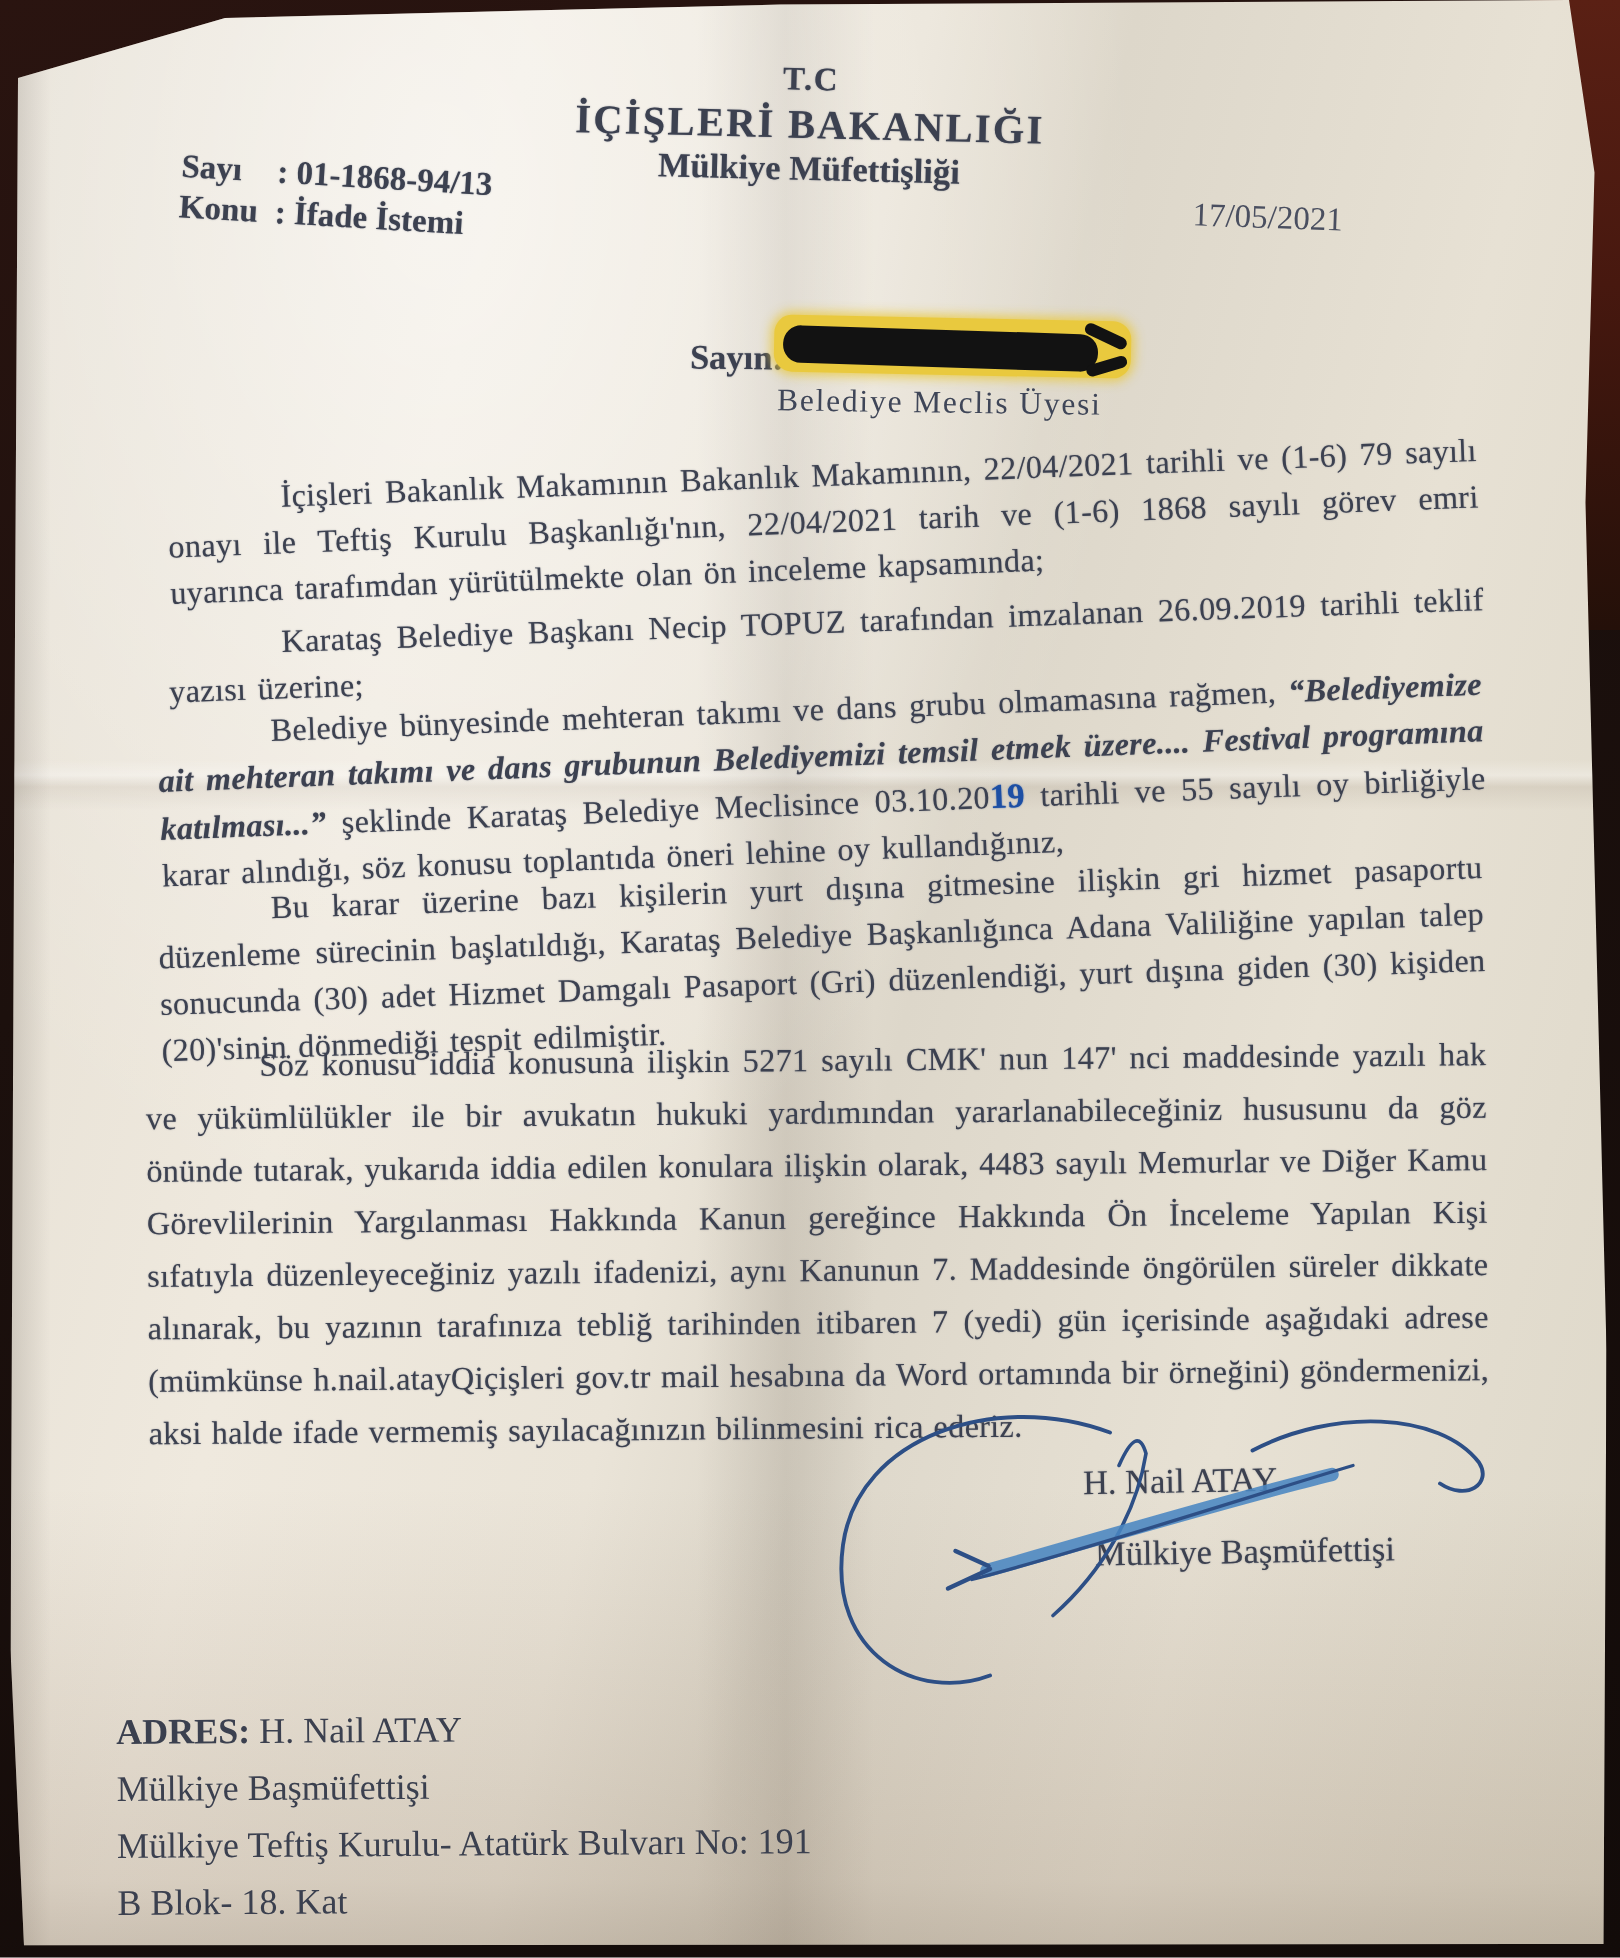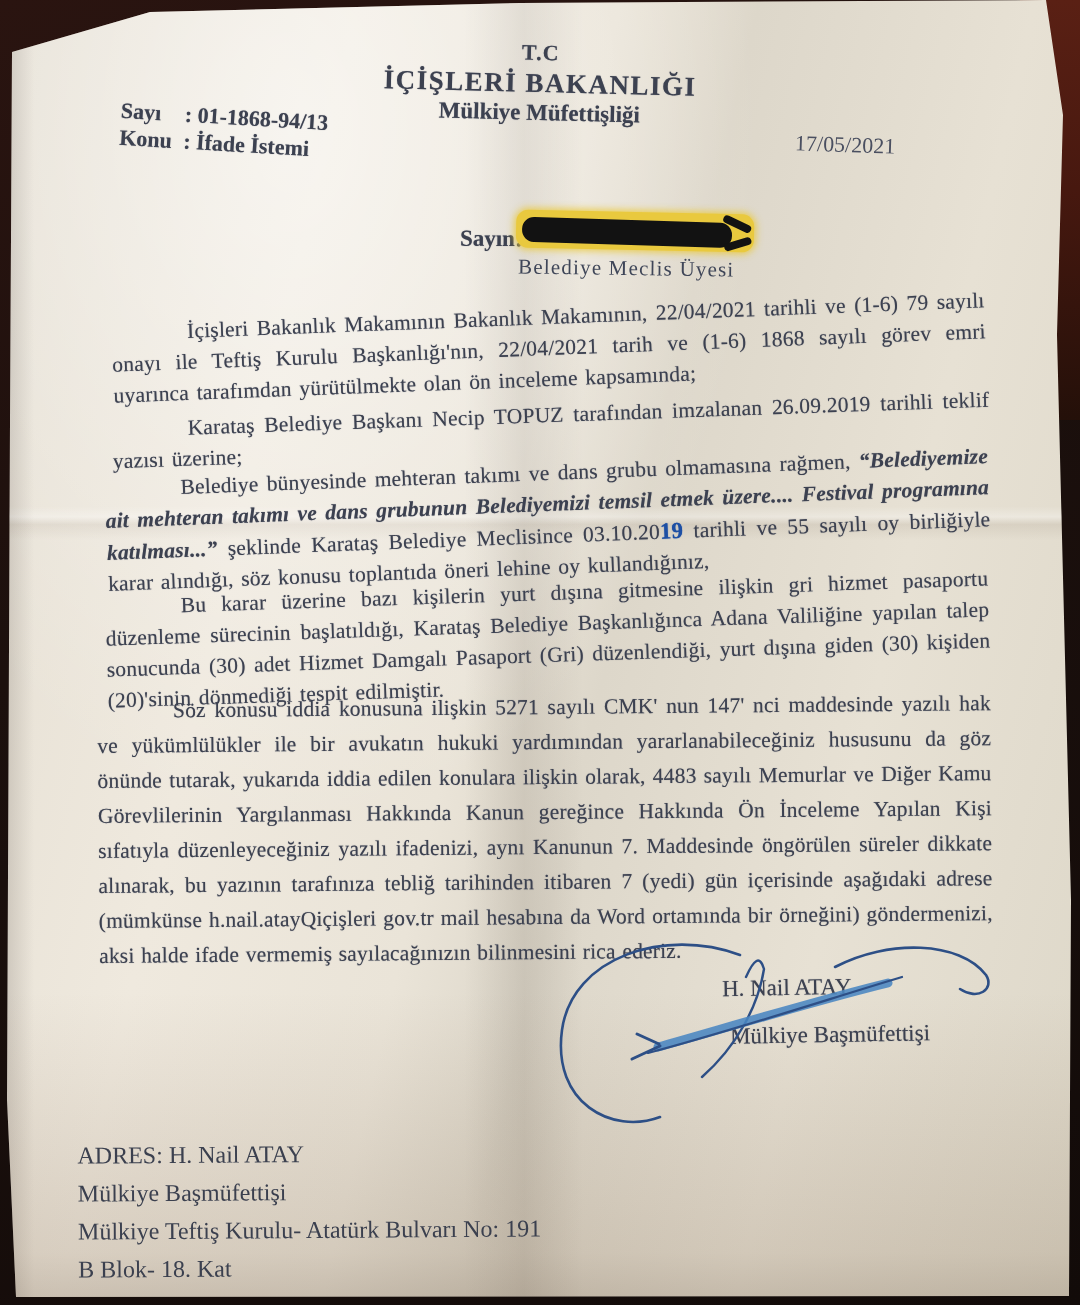--- a/index.html
+++ b/index.html
@@ -54,21 +54,21 @@
   .p3 .quote{font-style:italic;font-weight:bold;}
   .p3 .blue19{color:#1d4fa4;font-weight:bold;font-size:23px;text-shadow:0 0 1px #1d4fa4;}
   .p4{left:106px;top:578px;width:884px;line-height:31px;transform:rotate(-1.9deg);}
   .p5{left:98px;top:690px;width:894px;line-height:35px;transform:rotate(-0.5deg);word-spacing:1px;}
 
   .sig-name{left:722px;top:975px;font-size:23px;transform:rotate(-1deg);}
   .sig-title{left:730px;top:1022px;font-size:23px;transform:rotate(-1deg);}
   .sig-svg{left:540px;top:925px;width:470px;height:235px;}
 
   .addr{left:78px;top:1135px;font-size:24px;line-height:38px;transform:rotate(-0.4deg);color:#3b404f;}
-  .addr .b{font-weight:normal;}
+  .addr .b{font-weight:bold;}
 </style>
 </head>
 <body>
 
 <div class="table-bg"></div>
 
 <div class="paper">
 
   <div class="abs hdr ink">
     <div class="l1">T.C</div>

